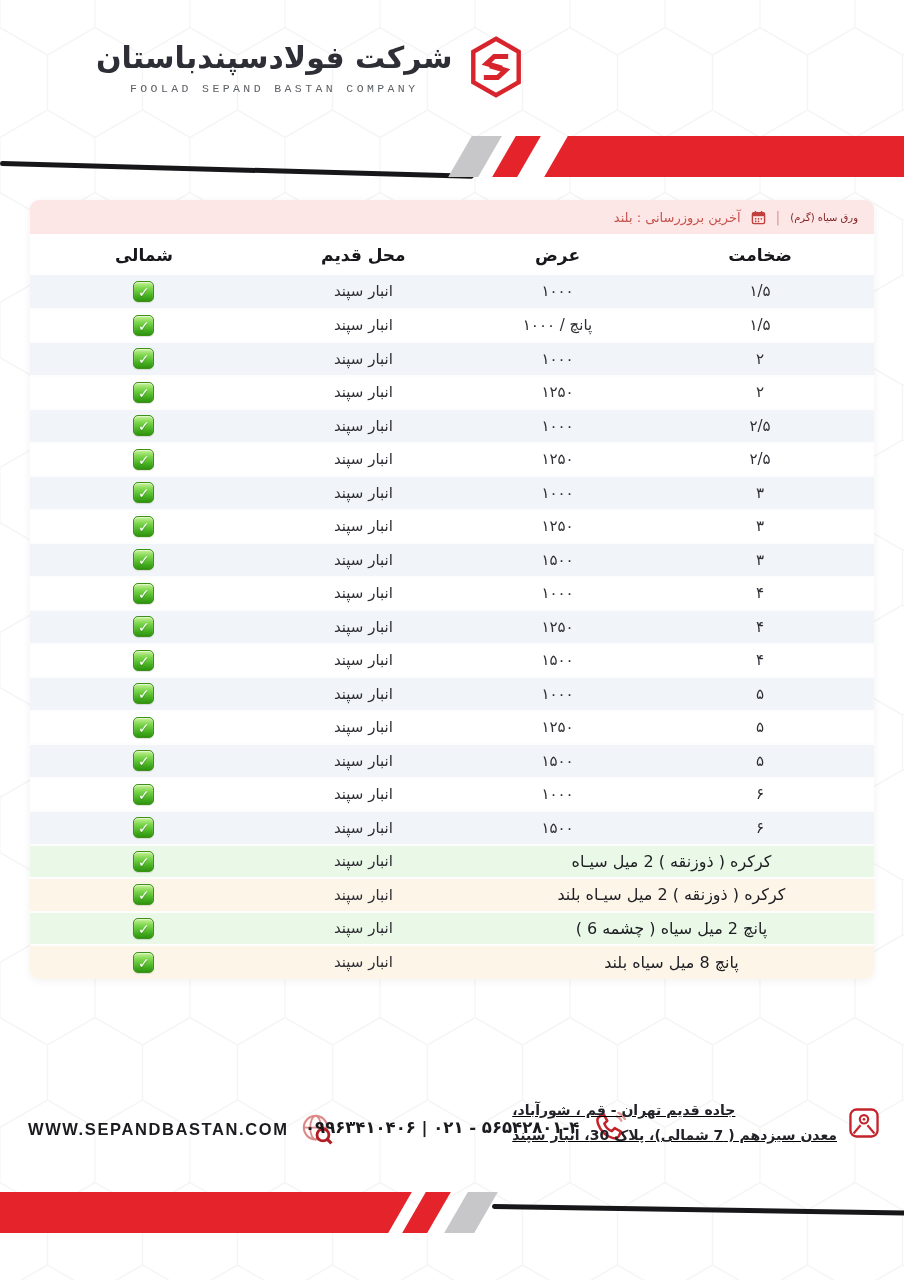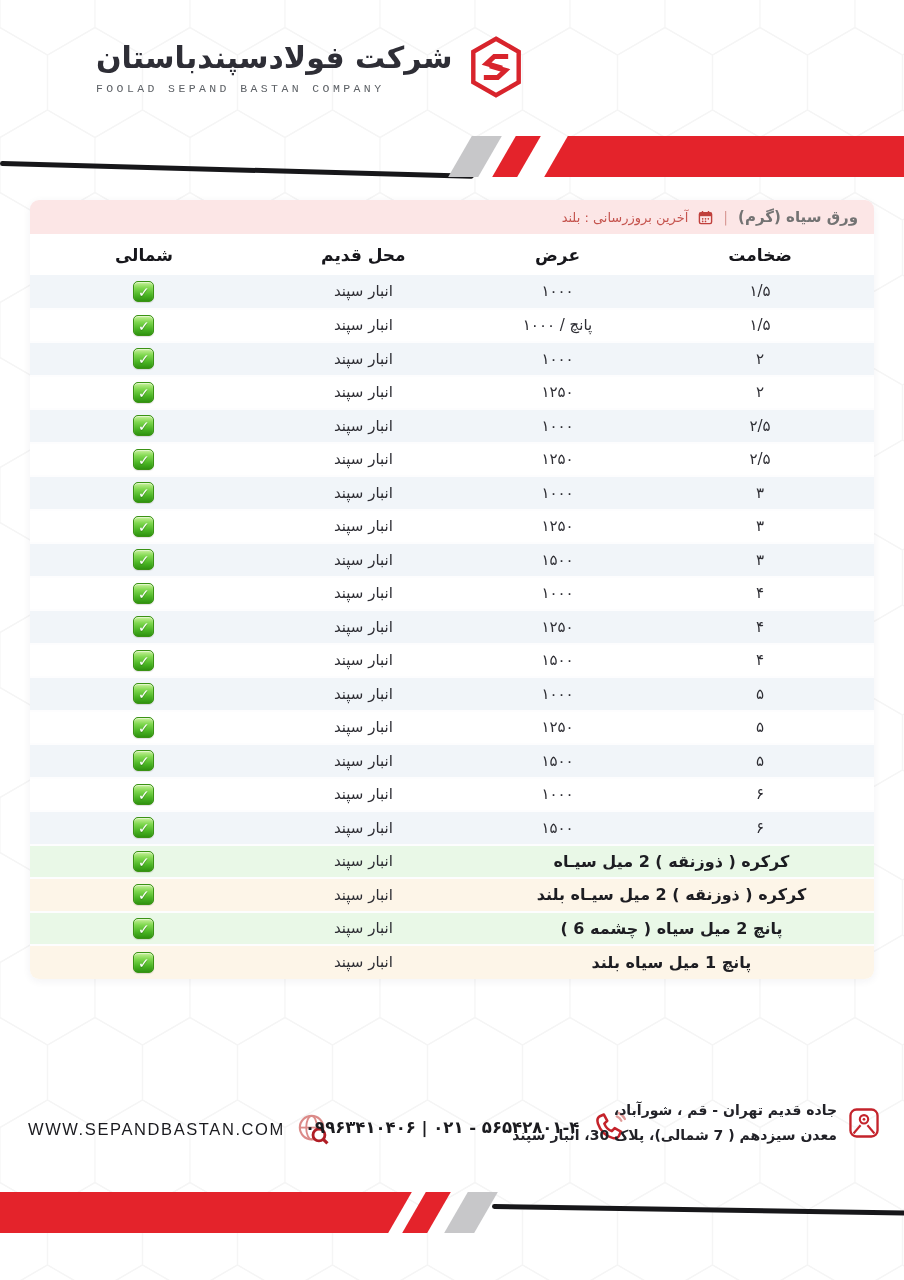--- a/index.html
+++ b/index.html
@@ -10,21 +10,21 @@
     font-family: "DejaVu Sans", sans-serif;
     overflow: hidden;
   }
   .bg-pattern { position:absolute; inset:0; z-index:0; }
 
   
   .logo-group {
     position:absolute; top:36px; left:96px; z-index:2;
     display:flex; align-items:center; gap:16px;
   }
-  .logo-text { text-align:left; }
+  .logo-text { text-align:center; }
   .company-fa {
     direction: rtl;
     font-size: 30px; font-weight: bold; color:#2e2e36;
     letter-spacing: 0;
   }
   .company-en {
     margin-top: 7px;
     font-size: 11.5px; color:#5d6166; letter-spacing: 3.4px;
     font-family: Liberation Mono, monospace;
   }
@@ -52,62 +52,62 @@
   
   .card {
     position:absolute; top:200px; left:30px; width:844px; z-index:2;
     background:#fff; border-radius:9px; overflow:hidden;
     box-shadow:0 2px 8px rgba(40,40,60,0.06);
   }
   .card-titlebar {
     background:#fce6e6; height:34px; padding:0 16px;
     display:flex; align-items:center; gap:10px; direction:rtl;
   }
-  .sheet-title { font-size:15px; font-weight:bold; color:#737373; }
+  .sheet-title { font-size:10px; font-weight:normal; color:#7f1d1d; }
   .title-sep { color:#d99a96; font-size:14px; }
   .update-text { font-size:13px; color:#c5544e; }
   .cal-icon { width:15px; height:15px; }
 
   table { width:100%; border-collapse:collapse; direction:rtl; table-layout:fixed; }
   col.c-th { width:27%; } col.c-w { width:21%; } col.c-d { width:25%; } col.c-s { width:27%; }
   thead th {
     height:41px; font-size:17px; font-weight:bold; color:#17171c;
     background:#fff; text-align:center;
   }
   tbody td {
     height:33.5px; text-align:center; font-size:15px; color:#2e2e34;
     border-bottom:2px solid #fdfdfe; padding:0 6px;
   }
   tbody td.w { direction:ltr;text-align:center; }
-  tbody td.product { font-size:16px; font-weight:700; color:#1d1d22; }
+  tbody td.product { font-size:16px; font-weight:400; color:#1d1d22; }
   tr.row-light td { background:#f1f5f9; }
   tr.row-white td { background:#ffffff; }
   tr.row-green td { background:#e9f8e7; }
   tr.row-cream td { background:#fdf5e8; }
   tr:last-child td { border-bottom:none; }
 
   .check {
     display:inline-block; width:21px; height:21px; border-radius:5px;
     background:linear-gradient(180deg,#c9f19b 0%,#7fd84f 32%,#49b323 70%,#2f9210 100%);
     border:1px solid #3b9215;
     box-shadow: inset 0 1px 1px rgba(255,255,255,0.55), 0 1px 1px rgba(0,0,0,0.12);
     color:#fff; font-weight:bold; font-size:14px; line-height:20px; text-align:center;
     text-shadow:0 1px 1px rgba(0,0,0,0.25);
   }
 
   
   .footer { position:absolute; top:1096px; left:0; width:904px; height:70px; z-index:2; }
   .f-group { position:absolute; display:flex; align-items:center; }
   .f-web { left:28px; top:16px; gap:11px; }
-  .web-text { font-size:16.5px; font-weight:normal; color:#1b1b1f; letter-spacing:1.6px;
+  .web-text { font-size:16.5px; font-weight:bold; color:#1b1b1f; letter-spacing:1.6px;
               font-family:"Liberation Sans", sans-serif; }
   .f-phone { left:305px; top:14px; gap:13px; }
   .phone-text { direction:ltr; font-size:16.5px; font-weight:bold; color:#1b1b1f; }
   .f-address { right:24px; top:2px; gap:11px; direction:rtl; }
-  .addr-lines { text-align:right; direction:rtl; }
+  .addr-lines { text-align:left; direction:rtl;text-decoration:underline; }
   .addr-lines div { font-size:14px; font-weight:600; color:#222228; line-height:25px; }
   .f-icon { flex:0 0 auto; }
 </style>
 </head>
 <body>
 
 <svg class="bg-pattern" width="904" height="1280">
   <defs>
     <pattern id="hexpat" width="95" height="165" patternUnits="userSpaceOnUse">
       <g fill="none" stroke="#ececec" stroke-width="1.2">
@@ -284,21 +284,21 @@
           <td class="product" colspan="2">کرکره ( ذوزنقه ) 2 میل سیـاه بلند</td>
           <td>انبار سپند</td>
           <td><span class="check">✓</span></td>
         </tr>
         <tr class="row-green">
           <td class="product" colspan="2">پانچ 2 میل سیاه ( چشمه 6 )</td>
           <td>انبار سپند</td>
           <td><span class="check">✓</span></td>
         </tr>
         <tr class="row-cream">
-          <td class="product" colspan="2">پانچ 1 میل سیاه بلند</td>
+          <td class="product" colspan="2">پانچ 8 میل سیاه بلند</td>
           <td>انبار سپند</td>
           <td><span class="check">✓</span></td>
         </tr>
       </tbody>
   </table>
 </div>
 
 <div class="footer">
   <div class="f-group f-web">
     <span class="web-text">WWW.SEPANDBASTAN.COM</span>

